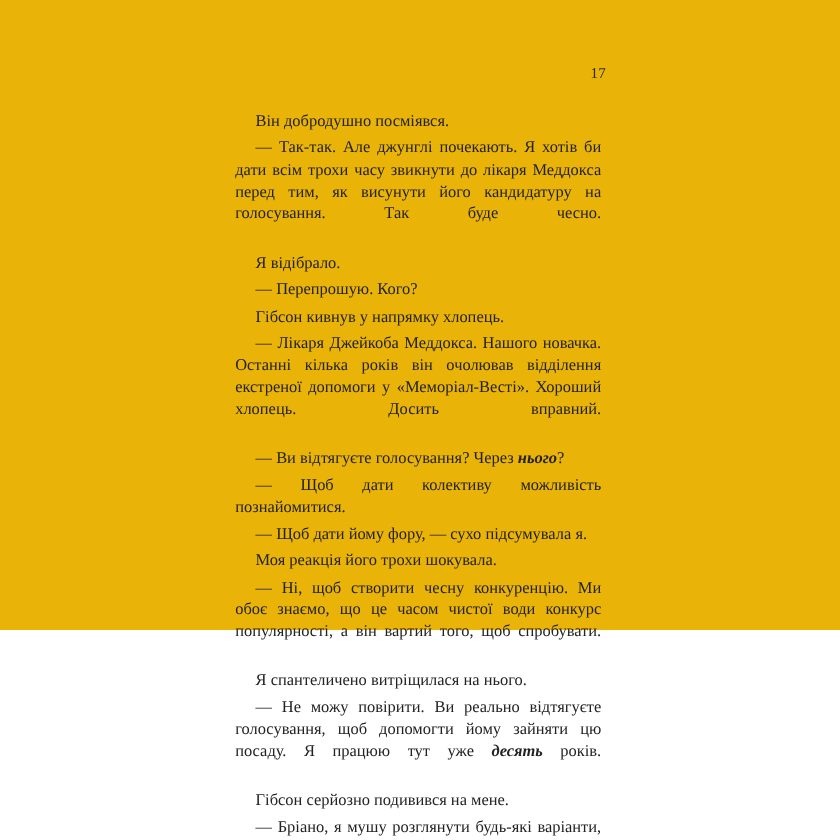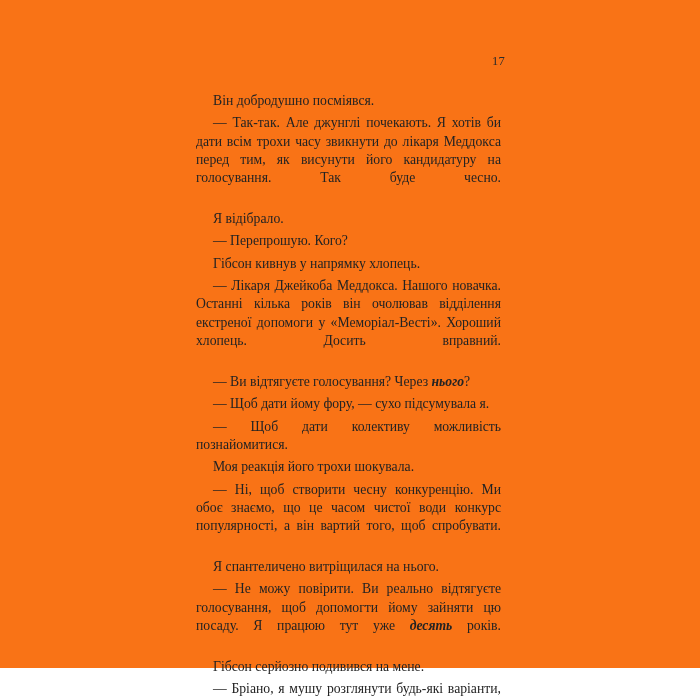--- a/index.html
+++ b/index.html
@@ -9,22 +9,22 @@
   body {
     width: 700px;
     height: 700px;
     background: #ffffff;
     font-family: "Liberation Serif", "DejaVu Serif", serif;
     overflow: hidden;
   }
   .page {
     position: relative;
     width: 700px;
-    height: 668px;
-    background: #f97316;
+    height: 525px;
+    background: #eab308;
     box-sizing: border-box;
   }
   .folio {
     position: absolute;
     top: 54px;
     left: 192px;
     width: 313px;
     text-align: right;
     font-size: 12.5px;
     color: #2b2b2b;
@@ -81,23 +81,23 @@
 
     <p class="nojust"><span>— Перепрошую. Кого?</span></p>
 
     <p class="nojust"><span>Гібсон кивнув у напрямку хлопець.</span></p>
 
     <p><span>— Лікаря Джейкоба Меддокса. Нашого новачка. Останні кілька років він очолював відділення екстреної допомоги у «Меморіал-Весті». Хороший хлопець. Досить вправний.</span></p>
 
 
     <p class="nojust"><span>— Ви відтягуєте голосування? Через </span><em>нього</em><span>?</span></p>
 
+    <p class="nojust"><span>— Щоб дати колективу можливість познайомитися.</span></p>
+
     <p class="nojust"><span>— Щоб дати йому фору, — сухо підсумувала я.</span></p>
-
-    <p class="nojust"><span>— Щоб дати колективу можливість познайомитися.</span></p>
 
     <p class="nojust"><span>Моя реакція його трохи шокувала.</span></p>
 
     <p><span>— Ні, щоб створити чесну конкуренцію. Ми обоє знаємо, що це часом чистої води конкурс популярності, а він вартий того, щоб спробувати.</span></p>
 
     <p class="nojust"><span>Я спантеличено витріщилася на нього.</span></p>
 
     <p><span>— Не можу повірити. Ви реально відтягуєте голосування, щоб допомогти йому зайняти цю посаду. Я працюю тут уже </span><em>десять</em><span> років.</span></p>
 
     <p class="nojust"><span>Гібсон серйозно подивився на мене.</span></p>

